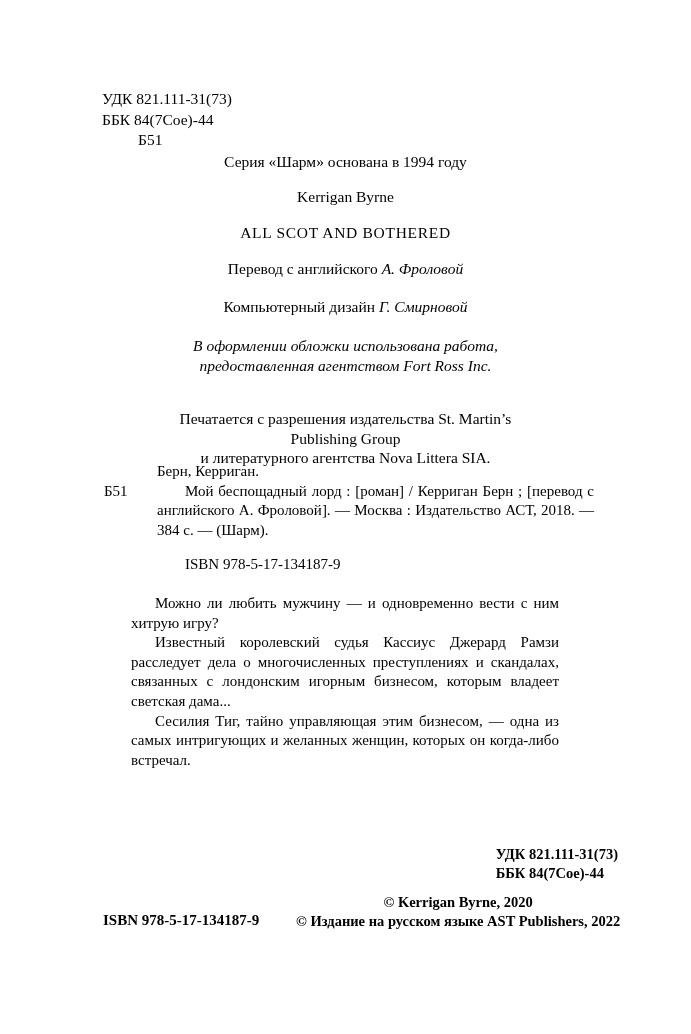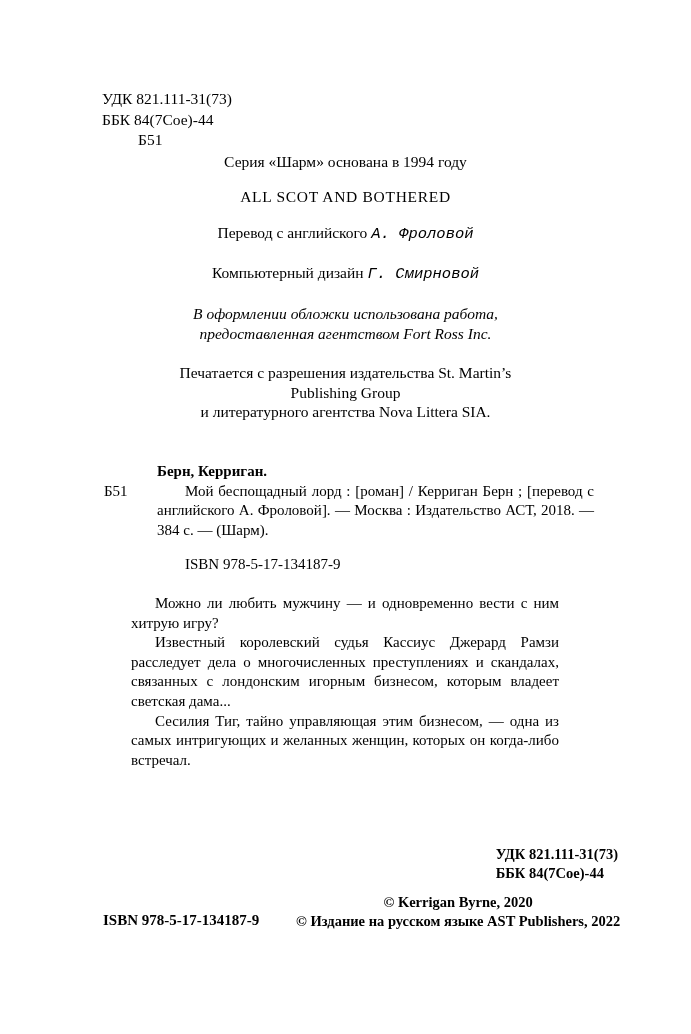--- a/index.html
+++ b/index.html
@@ -54,27 +54,27 @@
   }
   .series-line { margin-bottom: 16px; }
   .author-en   { margin-bottom: 17px; }
   .title-en {
     font-size: 16.5px;
     letter-spacing: 0.7px;
     margin-bottom: 17px;
   }
   .translator  { margin-bottom: 19px; }
   .designer    { margin-bottom: 20px; }
-  .italic { font-style: italic; font-family: Liberation Mono, monospace; }
+  .italic { font-style: italic; }
 
   .cover-credit {
     font-style: italic;
     font-size: 15.5px;
     line-height: 19.5px;
-    margin-bottom: 20px;
+    margin-bottom: 34px;
   }
   .cover-credit .l1,
   .cover-credit .l2 { display: block; }
 
   .permission {
     font-size: 15.5px;
     line-height: 19.5px;
   }
   .permission span { display: block; }
 
@@ -91,21 +91,21 @@
     position: absolute;
     left: 0;
     top: 19.5px;
     width: 50px;
   }
   .cip-body {
     margin-left: 53px;
     width: 437px;
   }
   .cip-author {
-    font-weight: bold;
+    font-weight: normal;
     display: block;
   }
   .cip-desc {
     display: block;
     text-align: justify;
     text-align-last: left;
     text-indent: 28px;
     hyphens: manual;
   }
   .cip-isbn {
@@ -172,20 +172,21 @@
   <div class="codes-top">
     <span class="udk">УДК 821.111-31(73)</span>
     <span class="bbk">ББК 84(7Сое)-44</span>
     <span class="shelf">Б51</span>
   </div>
 
   <div class="center-stack">
 
     <span class="line series-line">Серия «Шарм» основана в 1994 году</span>
 
+    <span class="line author-en">Kerrigan Byrne</span>
 
     <span class="line title-en">ALL SCOT AND BOTHERED</span>
 
     <span class="line translator"><span>Перевод с английского </span><span class="italic">А. Фроловой</span></span>
 
     <span class="line designer"><span>Компьютерный дизайн </span><span class="italic">Г. Смирновой</span></span>
 
     <div class="cover-credit">
       <span class="l1">В оформлении обложки использована работа,</span>
       <span class="l2">предоставленная агентством Fort Ross Inc.</span>

